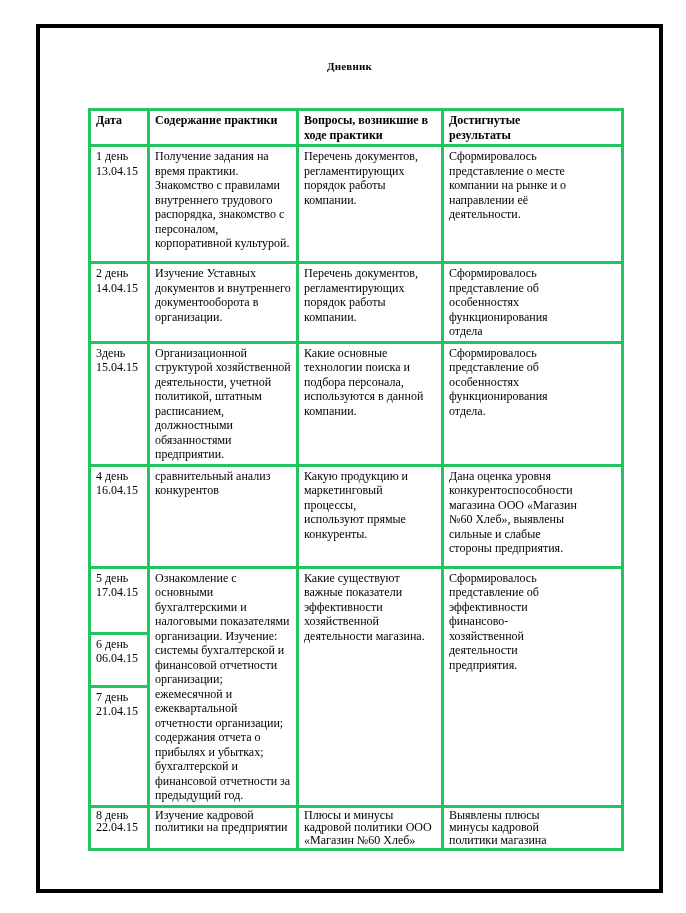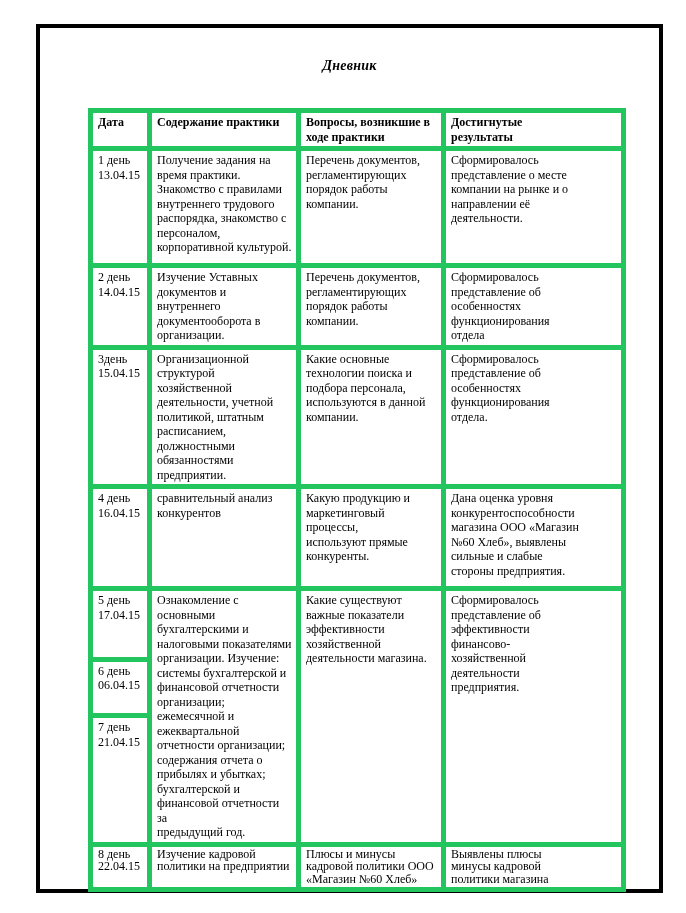--- a/index.html
+++ b/index.html
@@ -17,41 +17,40 @@
     width: 627px; height: 869px;
     border: 4px solid #000000;
     background: #ffffff;
   }
   .doc-title {
     position: absolute;
     top: 29px; left: 0;
     width: 100%;
     text-align: center;
     font-weight: bold;
-    font-size: 14px;
+    font-size: 11px;
     line-height: 18px;
     letter-spacing: 0.2px;
-    font-style: italic;
   }
   table.practice-table {
     position: absolute;
     left: 48px; top: 80px;
     width: 533px;
     border-collapse: collapse;
     table-layout: fixed;
     border: 2px solid #000000;
     font-size: 12px;
     line-height: 14.5px;
   }
   .practice-table col.c-date     { width: 59px;  }
   .practice-table col.c-content  { width: 149px; }
   .practice-table col.c-question { width: 145px; }
   .practice-table col.c-result   { width: 180px; }
   .practice-table th, .practice-table td {
-    border: 5px solid #22c55e;
+    border: 3px solid #22c55e;
     vertical-align: top;
     text-align: left;
     padding: 2px 4px 2px 5px;
     white-space: pre-line;
     overflow: hidden;
   }
   .practice-table th { font-weight: bold; }
   tr.r-head { height: 33px;  }
   tr.r-1 { height: 117px; }
   tr.r-2 { height: 76px; margin-top: 48px;  }

